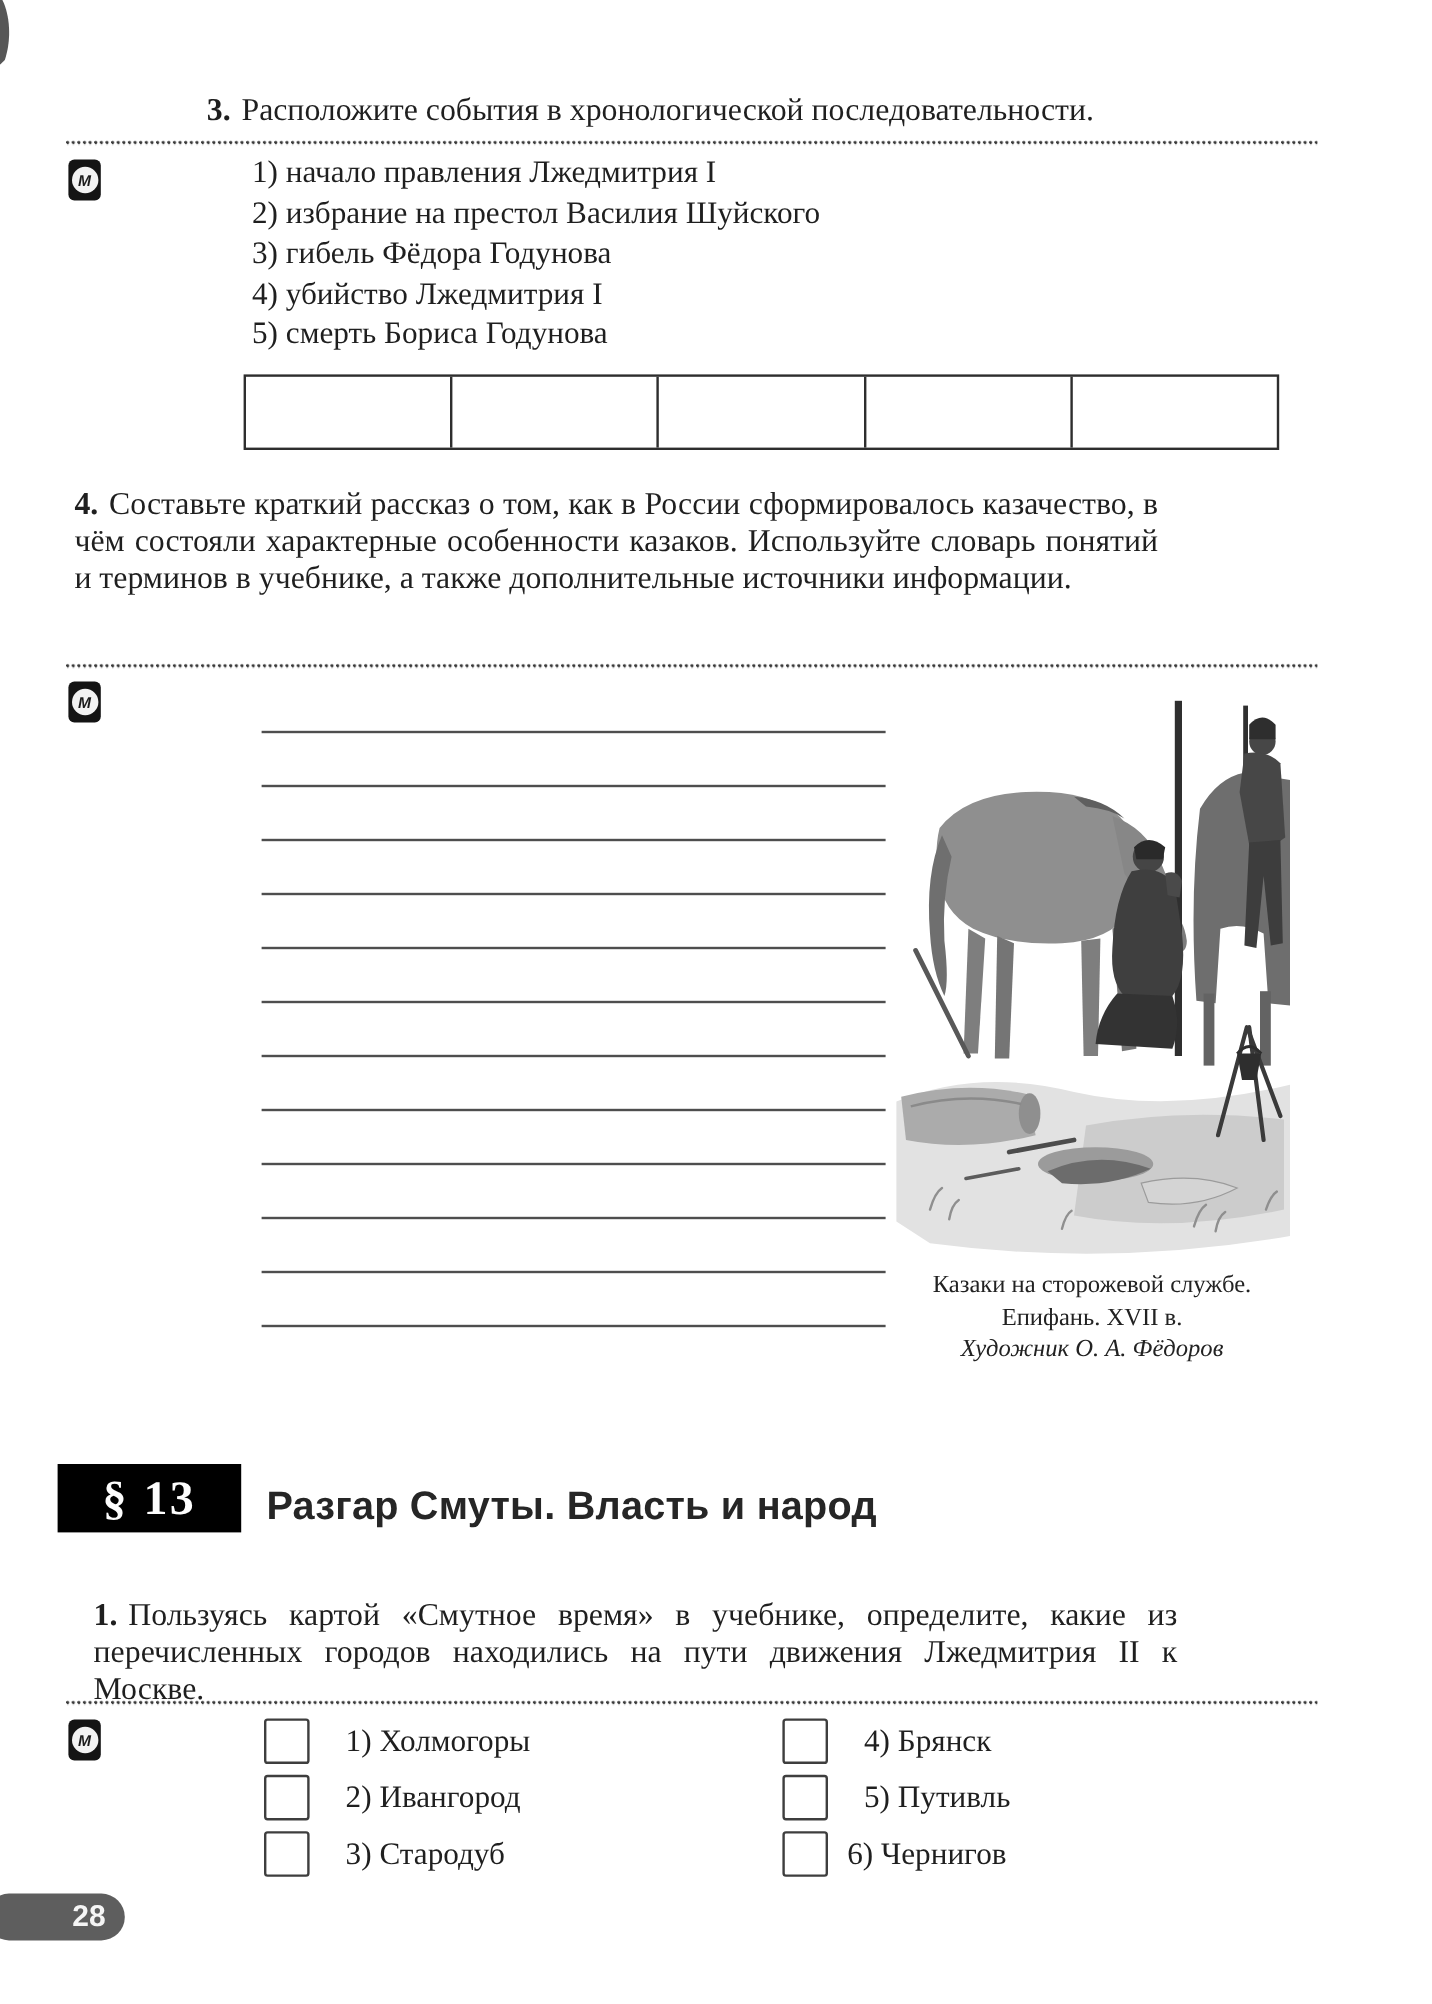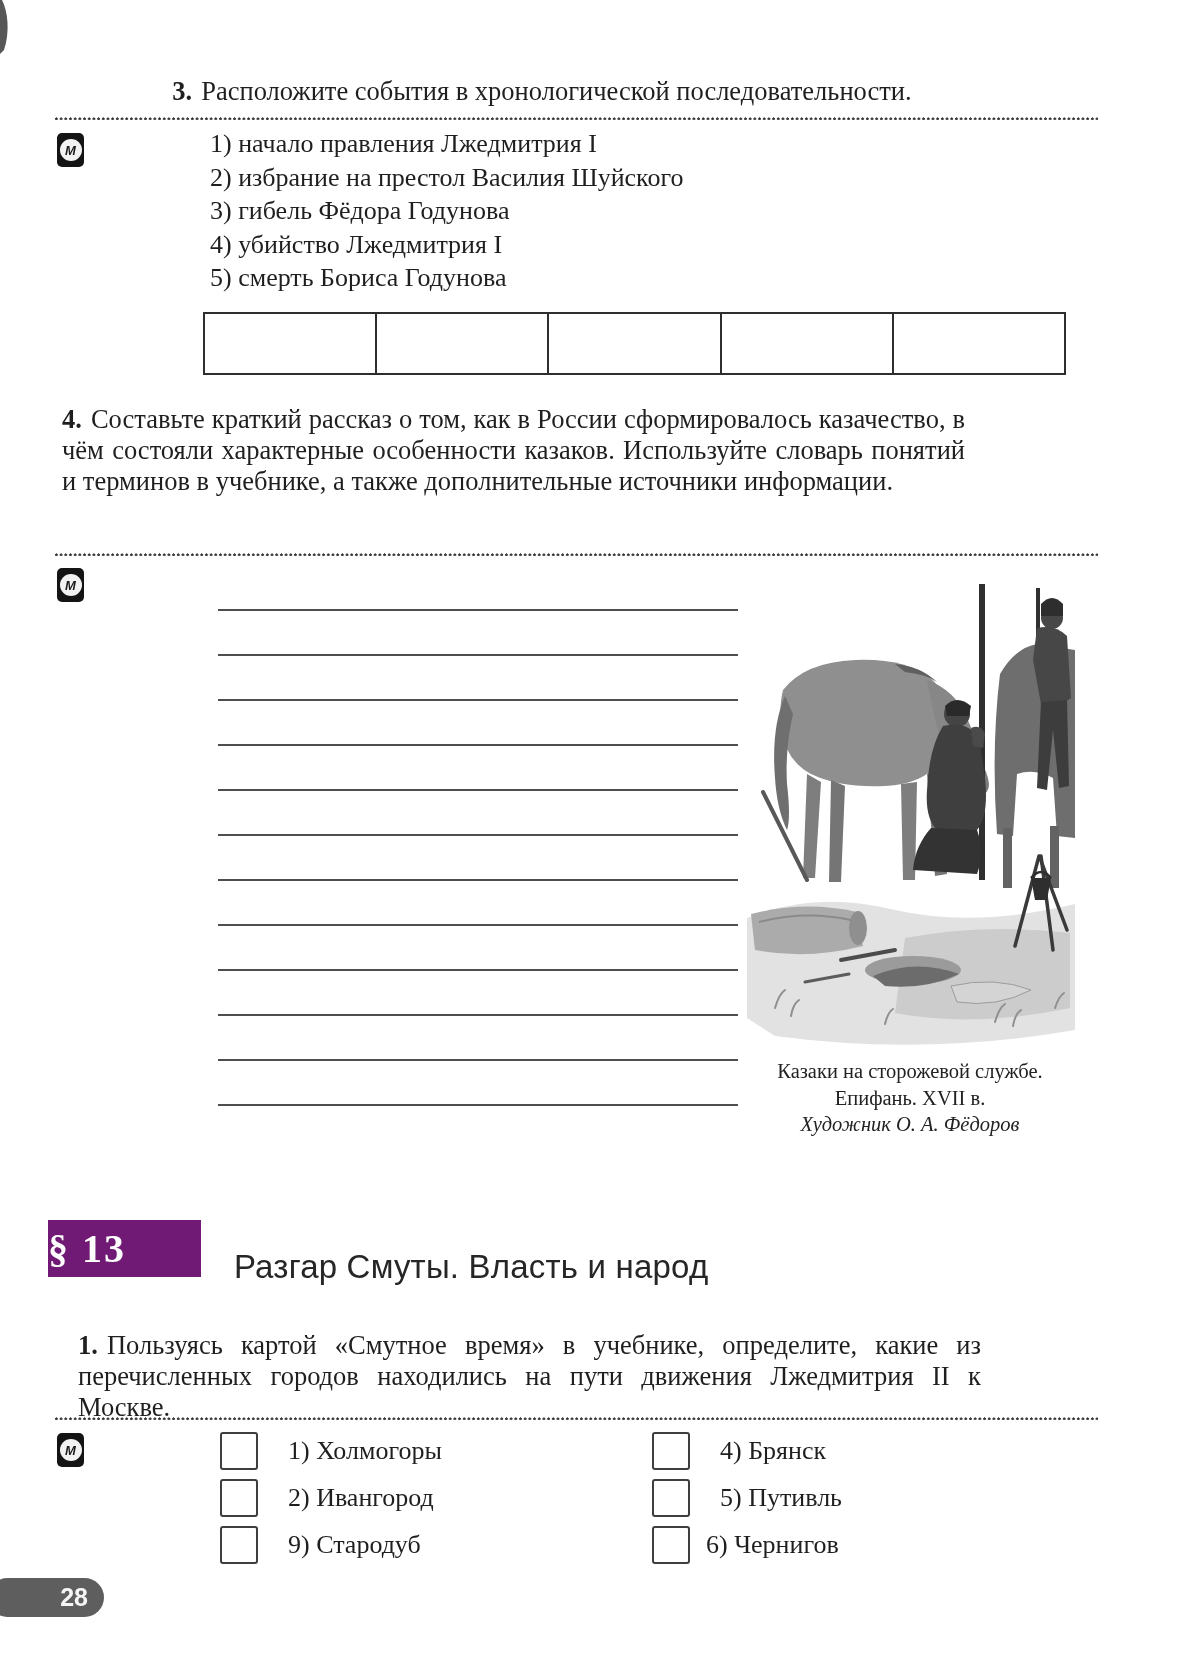--- a/index.html
+++ b/index.html
@@ -48,30 +48,30 @@
   .write-lines .wl { height:43px; border-bottom:2px solid #4e4e4e; }
   .illustration { position:absolute; left:745px; top:578px; width:330px; height:478px; }
   .caption {
     position:absolute; left:750px; top:1058px; width:320px; text-align:center;
     font-size:20.5px; line-height:26.5px; color:#222;
   }
   .caption .it { font-style:italic; }
 
   
   .section-header-box {
-    position:absolute; left:48px; top:1220px; width:153px; height:57px; background:#701a75;
-    display:flex; align-items:center; 
+    position:absolute; left:48px; top:1220px; width:153px; height:57px; background:#000000;
+    display:flex; align-items:center; justify-content:center;
   }
   .section-header-box span {
     font-family:"Liberation Serif", serif; font-weight:bold; font-size:40px;
     color:#fdfdfd; letter-spacing:2px;
   }
   .section-title {
-    position:absolute; left:218px; top:1232px; margin:16px;
-    font-family:"Liberation Sans", sans-serif; font-weight:normal; font-size:33px;
+    position:absolute; left:218px; top:1232px; margin:4px;
+    font-family:"Liberation Sans", sans-serif; font-weight:bold; font-size:33px;
     color:#262626; letter-spacing:0.2px; white-space:nowrap;
   }
 
   
   #t1-prompt { left:62px; top:1330px; width:903px;margin-left:16px; }
   #dots-3 { top:1417px; }
   #m3 { left:57px; top:1433px; }
   .cb-item { position:absolute; display:flex; align-items:center; gap:30px; height:42px; }
   .cb-box {
     width:38px; height:38px; border:2.5px solid #3e3e3e; border-radius:3px;
@@ -230,21 +230,21 @@
   <div class="cb-item" style="left:220px; top:1430px;">
     <div class="cb-box"></div>
     <div class="cb-text">1) Холмогоры</div>
   </div>
   <div class="cb-item" style="left:220px; top:1477px;">
     <div class="cb-box"></div>
     <div class="cb-text">2) Ивангород</div>
   </div>
   <div class="cb-item" style="left:220px; top:1524px;">
     <div class="cb-box"></div>
-    <div class="cb-text">9) Стародуб</div>
+    <div class="cb-text">3) Стародуб</div>
   </div>
   <div class="cb-item" style="left:652px; top:1430px;">
     <div class="cb-box"></div>
     <div class="cb-text">4) Брянск</div>
   </div>
   <div class="cb-item" style="left:652px; top:1477px;">
     <div class="cb-box"></div>
     <div class="cb-text">5) Путивль</div>
   </div>
   <div class="cb-item" style="left:652px; top:1524px;gap:16px;">

